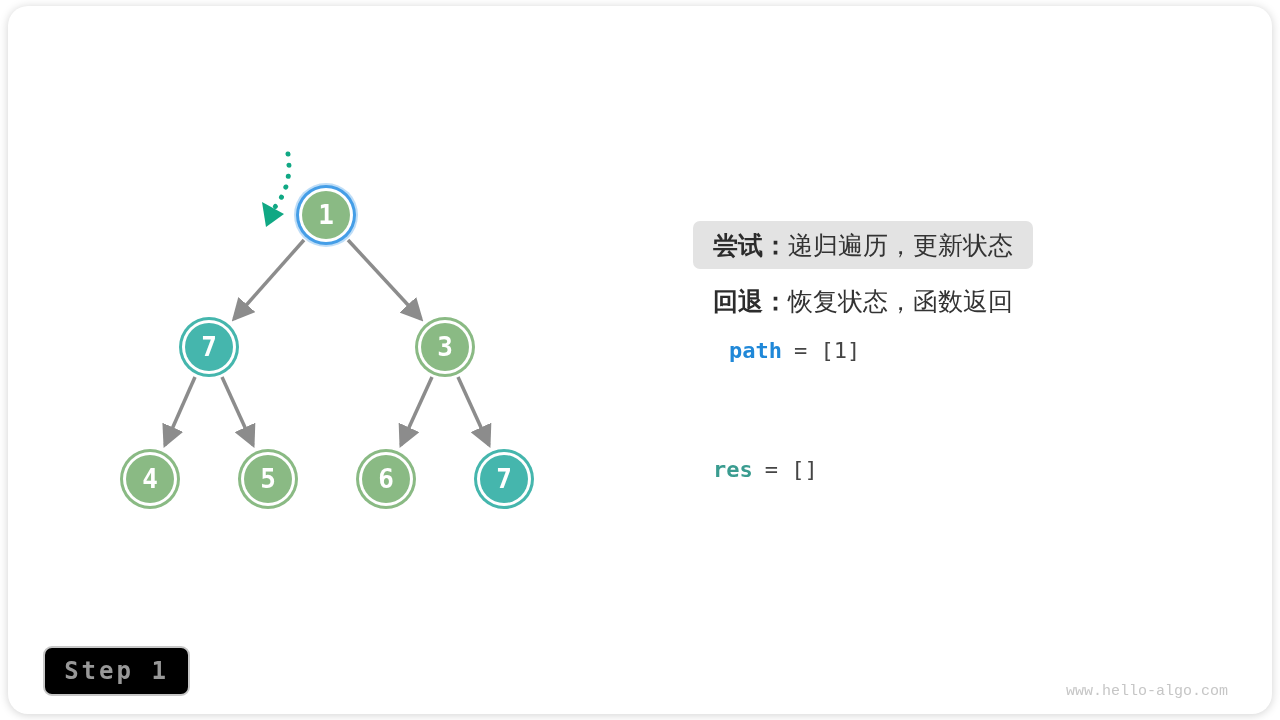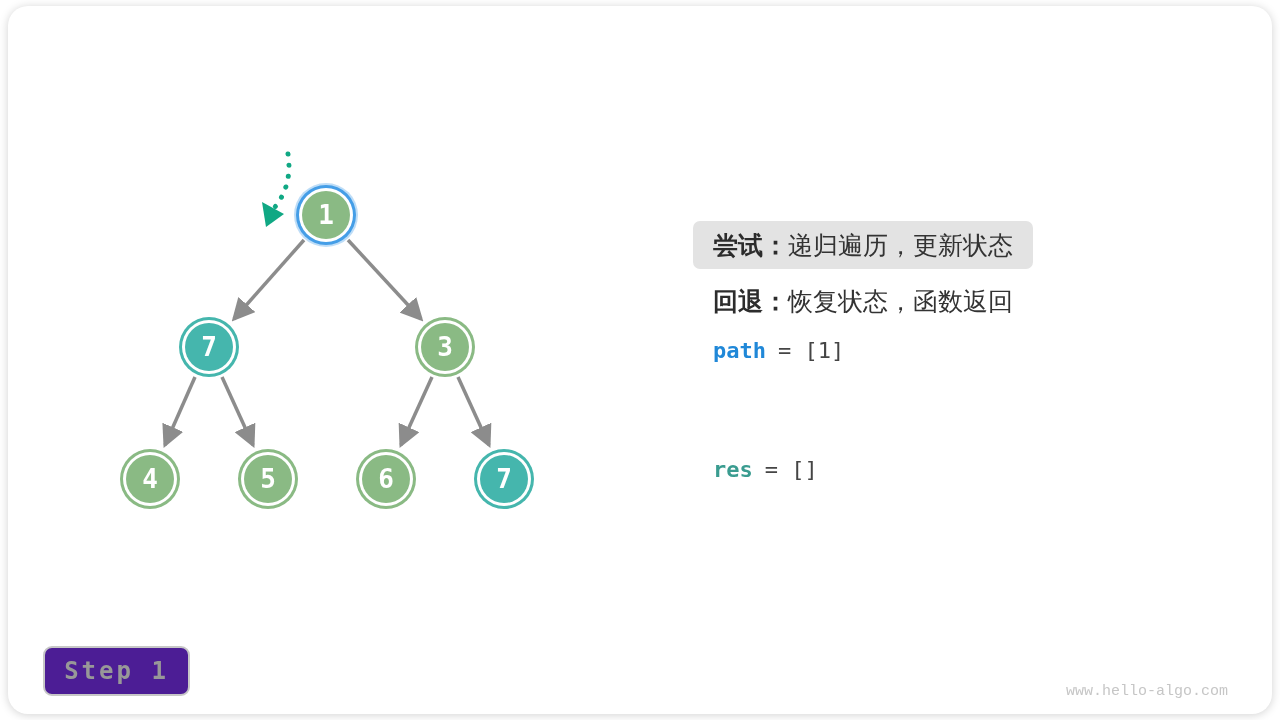--- a/index.html
+++ b/index.html
@@ -86,31 +86,31 @@
   .code-line {
     position: absolute;
     font-family: "DejaVu Sans Mono", monospace;
     font-size: 22px;
     line-height: 28px;
     color: #3f3f3f;
     white-space: nowrap;
   }
   .code-line .var-name { font-weight: bold; }
   .code-path { left: 705px; top: 331px; }
-  .code-path .var-name { color: var(--path-blue, #2088d8); }
+  .code-path .var-name { color: var(--path-blue, #2088d8); margin-left: 16px; }
   .code-res { left: 705px; top: 450px; }
   .code-res .var-name { color: var(--res-teal, #3a9c90); margin-top: 35px; }
   .code-line .var-value { margin-left: 12px; color: #454545; }
 
   
   .step-box {
     position: absolute;
     left: 35px; top: 640px;
     width: 143px; height: 46px;
-    background: #4c1d95;
+    background: #000000;
     border: 2px solid var(--step-border, #c7c7c7);
     border-radius: 9px;
     display: flex;
     align-items: center;
     justify-content: center;
     font-family: "DejaVu Sans Mono", monospace;
     font-size: 24px;
     font-weight: bold;
     letter-spacing: 3px;
     color: var(--step-gray, #989898);

